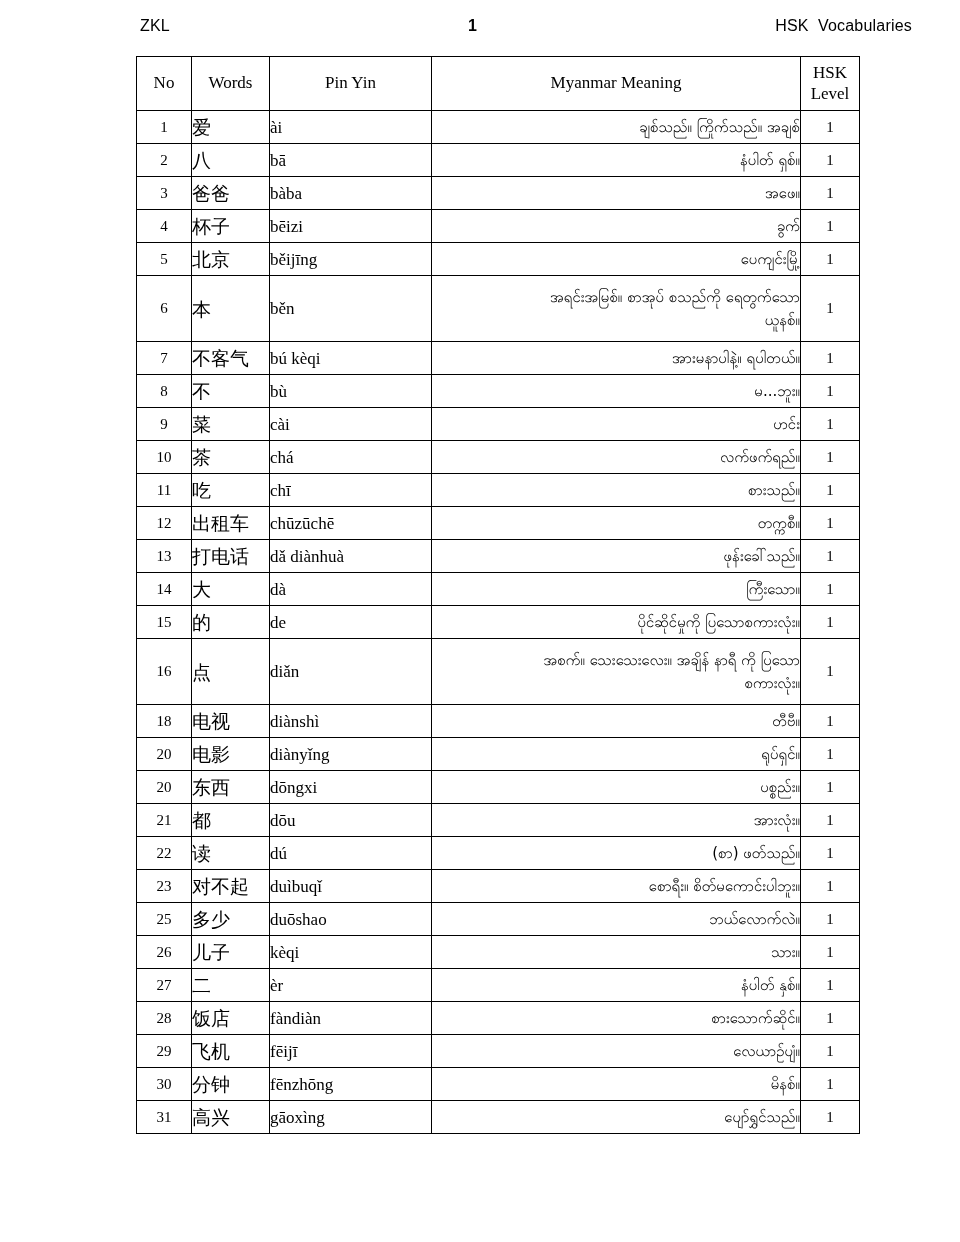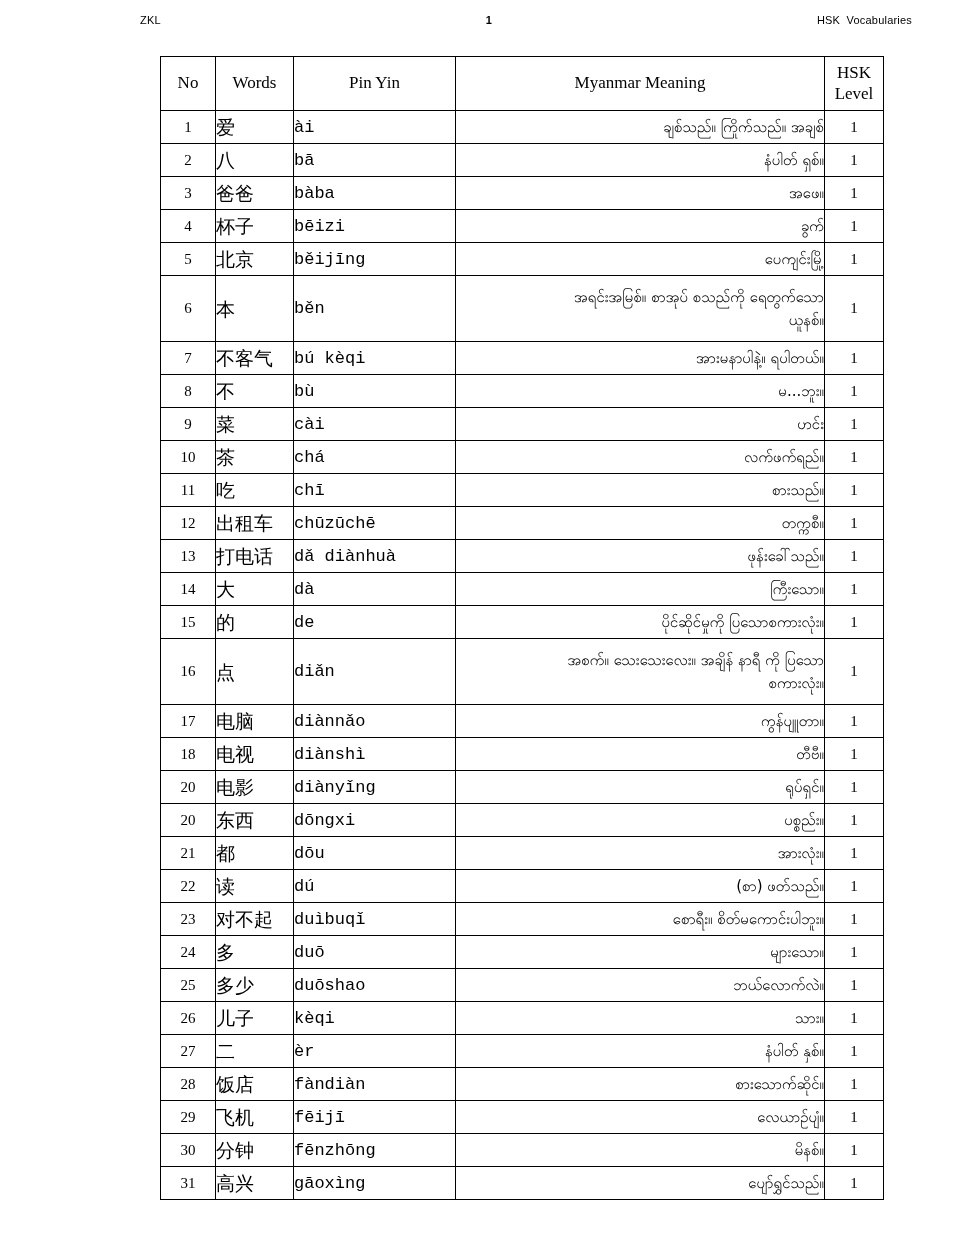--- a/index.html
+++ b/index.html
@@ -18,33 +18,34 @@
   }
 
   
   .page-header {
     position: absolute;
     top: 14px;
     left: 140px;
     width: 772px;
     height: 24px;
     display: flex;
+    align-items: center;
     font-family: "Liberation Sans", "DejaVu Sans", sans-serif;
-    font-size: 11px;
+    font-size: 16px;
     letter-spacing: .2px;
   }
   .hdr-left   { flex: 0 0 auto; }
   .hdr-center { flex: 1 1 auto; text-align: center; font-weight: bold; }
   .hdr-right  { flex: 0 0 auto; white-space: pre; }
 
   
   .vocab-table-wrap {
     position: absolute;
     top: 56px;
-    left: 160px;
+    left: 136px;
     width: 723px;
   }
   table.vocab {
     border-collapse: collapse;
     width: 723px;
     table-layout: fixed;
     background: #fff;
   }
   table.vocab th,
   table.vocab td {
@@ -82,21 +83,21 @@
     text-align: left;
     padding-left: 7px;
     font-size: 19px;
     font-family: "DejaVu Sans", "Liberation Sans", sans-serif;
     line-height: 1.1;
   }
   td.c-pinyin {
     text-align: left;
     padding-left: 8px;
     font-size: 17px;
-    font-family: Liberation Mono, monospace;
+    font-family: Liberation Serif, serif;
     line-height: 1.15;
   }
   td.c-meaning {
     text-align: left;
     padding: 2px 6px 2px 7px;
     font-size: 15px;
     font-family: "DejaVu Sans", "Liberation Sans", sans-serif;
     line-height: 1.55;
     vertical-align: top;
   }
@@ -287,29 +288,20 @@
           <td class="c-no">16</td>
           <td class="c-word">点</td>
           <td class="c-pinyin">diǎn</td>
           <td class="c-meaning">
             <span class="meaning-line">အစက်။ သေးသေးလေး။ အချိန် နာရီ ကို ပြသော</span>
             <span class="meaning-line">စကားလုံး။</span>
           </td>
           <td class="c-level">1</td>
         </tr>
         <tr class="row-1line">
-          <td class="c-no">17</td>
-          <td class="c-word">电脑</td>
-          <td class="c-pinyin">diànnǎo</td>
-          <td class="c-meaning">
-            <span class="meaning-line">ကွန်ပျူတာ။</span>
-          </td>
-          <td class="c-level">1</td>
-        </tr>
-        <tr class="row-1line">
           <td class="c-no">18</td>
           <td class="c-word">电视</td>
           <td class="c-pinyin">diànshì</td>
           <td class="c-meaning">
             <span class="meaning-line">တီဗီ။</span>
           </td>
           <td class="c-level">1</td>
         </tr>
         <tr class="row-1line">
           <td class="c-no">20</td>
@@ -350,29 +342,20 @@
         <tr class="row-1line">
           <td class="c-no">23</td>
           <td class="c-word">对不起</td>
           <td class="c-pinyin">duìbuqǐ</td>
           <td class="c-meaning">
             <span class="meaning-line">စောရီး။ စိတ်မကောင်းပါဘူး။</span>
           </td>
           <td class="c-level">1</td>
         </tr>
         <tr class="row-1line">
-          <td class="c-no">24</td>
-          <td class="c-word">多</td>
-          <td class="c-pinyin">duō</td>
-          <td class="c-meaning">
-            <span class="meaning-line">များသော။</span>
-          </td>
-          <td class="c-level">1</td>
-        </tr>
-        <tr class="row-1line">
           <td class="c-no">25</td>
           <td class="c-word">多少</td>
           <td class="c-pinyin">duōshao</td>
           <td class="c-meaning">
             <span class="meaning-line">ဘယ်လောက်လဲ။</span>
           </td>
           <td class="c-level">1</td>
         </tr>
         <tr class="row-1line">
           <td class="c-no">26</td>

